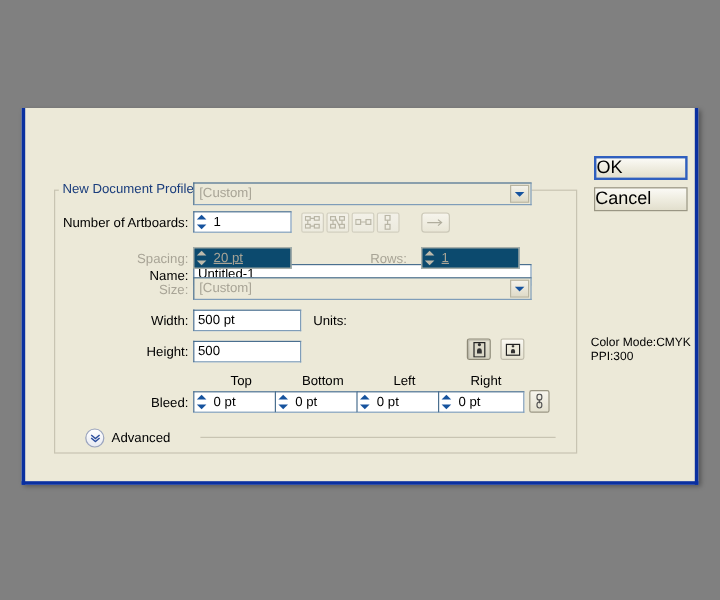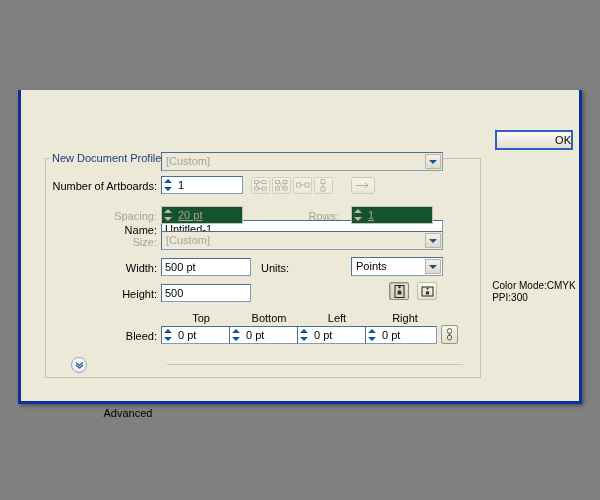--- a/index.html
+++ b/index.html
@@ -38,21 +38,21 @@
   .lbl{position:absolute;text-align:right;white-space:nowrap;font-size:11px;}
   .lbl.dis{color:#a8a496;}
   .lblc{position:absolute;text-align:center;white-space:nowrap;font-size:11px;}
 
   .tbox{
     position:absolute;background:#fff;
     border:1px solid #7f9db9;border-top-color:#4a6f8f;border-left-color:#4a6f8f;
     box-sizing:border-box;height:18px;line-height:16px;
     padding:0 3px;font-size:11px;color:#000;overflow:hidden;white-space:nowrap;
   }
-  .tbox.dis{background:#14532d;color:#a8a496;border-color:#c3c0b2;text-decoration:underline;}
+  .tbox.dis{background:#0c4a6e;color:#a8a496;border-color:#c3c0b2;text-decoration:underline;}
 
   .combo{
     position:absolute;background:#fff;
     border:1px solid #7f9db9;border-top-color:#4a6f8f;border-left-color:#4a6f8f;
     box-sizing:border-box;height:19px;line-height:17px;
     padding:0 20px 0 4px;font-size:11px;overflow:hidden;white-space:nowrap;
   }
   .combo.ghost{color:#a8a496;background:#ece9d8;}
   .combo .arw{
     position:absolute;right:1px;top:1px;width:16px;height:15px;
@@ -74,21 +74,21 @@
   .spin i.u{top:3px;border-bottom:4px solid #16539e;}
   .spin i.d{bottom:3px;border-top:4px solid #16539e;}
   .spin.dis i.u{border-bottom-color:#bdbaac;}
   .spin.dis i.d{border-top-color:#bdbaac;}
 
   
   .btn{
     position:absolute;box-sizing:border-box;
     background:linear-gradient(to bottom,#fbfaf6 0%,#f0eee2 45%,#e2dfcd 100%);
     border:1px solid #9a9684;
-    font-size:11px;text-align:right;line-height:18px;height:20px;
+    font-size:15px;text-align:left;line-height:18px;height:20px;
     color:#000;
   }
   .btn.def{
     border:2px solid #2f5fbf;line-height:16px;
   }
   
   .group{
     position:absolute;border:1px solid #c8c4b2;box-sizing:border-box;
     background:transparent;
   }
@@ -216,26 +216,20 @@
     <span>[Custom]</span>
     <span class="arw">
         <i></i>
       </span>
   </div>
 
   <div class="lbl" style="left:60px;top:172px;width:76px;">Width:</div>
   <div class="tbox" style="left:140px;top:168px;width:90px;">500 pt</div>
 
   <div class="lbl" style="left:240px;top:172px;width:76px;text-align:left;">Units:</div>
-  <div class="combo" style="left:330px;top:167px;width:92px;">
-    <span>Points</span>
-    <span class="arw">
-        <i></i>
-      </span>
-  </div>
 
   <div class="lbl" style="left:60px;top:198px;width:76px;">Height:</div>
   <div class="tbox" style="left:140px;top:194px;width:90px;">500</div>
 
   <div class="sqbtn on" style="left:368px;top:192px;width:20px;height:18px;">
     <svg width="13" height="13" viewBox="0 0 13 13">
       <rect x="2" y="0.5" width="9" height="12" fill="#dcd9c9" stroke="#222"></rect>
       <path d="M6.5 3.5 a1.3 1.3 0 1 1 0.01 0 M4.5 9.5 v-2.2 a2 2 0 0 1 4 0 v2.2 z" fill="#333"></path>
     </svg>
   </div>
@@ -283,21 +277,22 @@
       <rect x="2.5" y="7" width="4" height="5" rx="2" fill="none" stroke="#555"></rect>
       <path d="M4.5 5 L4.5 8" stroke="#555"></path>
     </svg>
   </div>
 
   <div class="adv-ico" style="left:50px;top:267px;">
     <svg width="9" height="8" viewBox="0 0 9 8">
       <path d="M1 1.5 L4.5 4.5 L8 1.5 M1 4 L4.5 7 L8 4" fill="none" stroke="#2d4f9e" stroke-width="1.2"></path>
     </svg>
   </div>
-  <div class="lbl" style="left:72px;top:269px;width:70px;text-align:center;margin-top:48px;">Advanced</div>
+  <div class="lbl" style="left:72px;top:269px;width:70px;text-align:left;">Advanced</div>
   <div class="sep" style="left:146px;top:274px;width:296px;"></div>
 
   <div class="btn def" style="left:474px;top:40px;width:78px;">OK</div>
+  <div class="btn" style="left:474px;top:66px;width:78px;">Cancel</div>
 
   <div class="info" style="left:466px;top:190px;width:94px;">Color Mode:CMYK</div>
   <div class="info" style="left:442px;top:202px;width:94px;">PPI:300</div>
 
 </div>
 
 </body></html>

